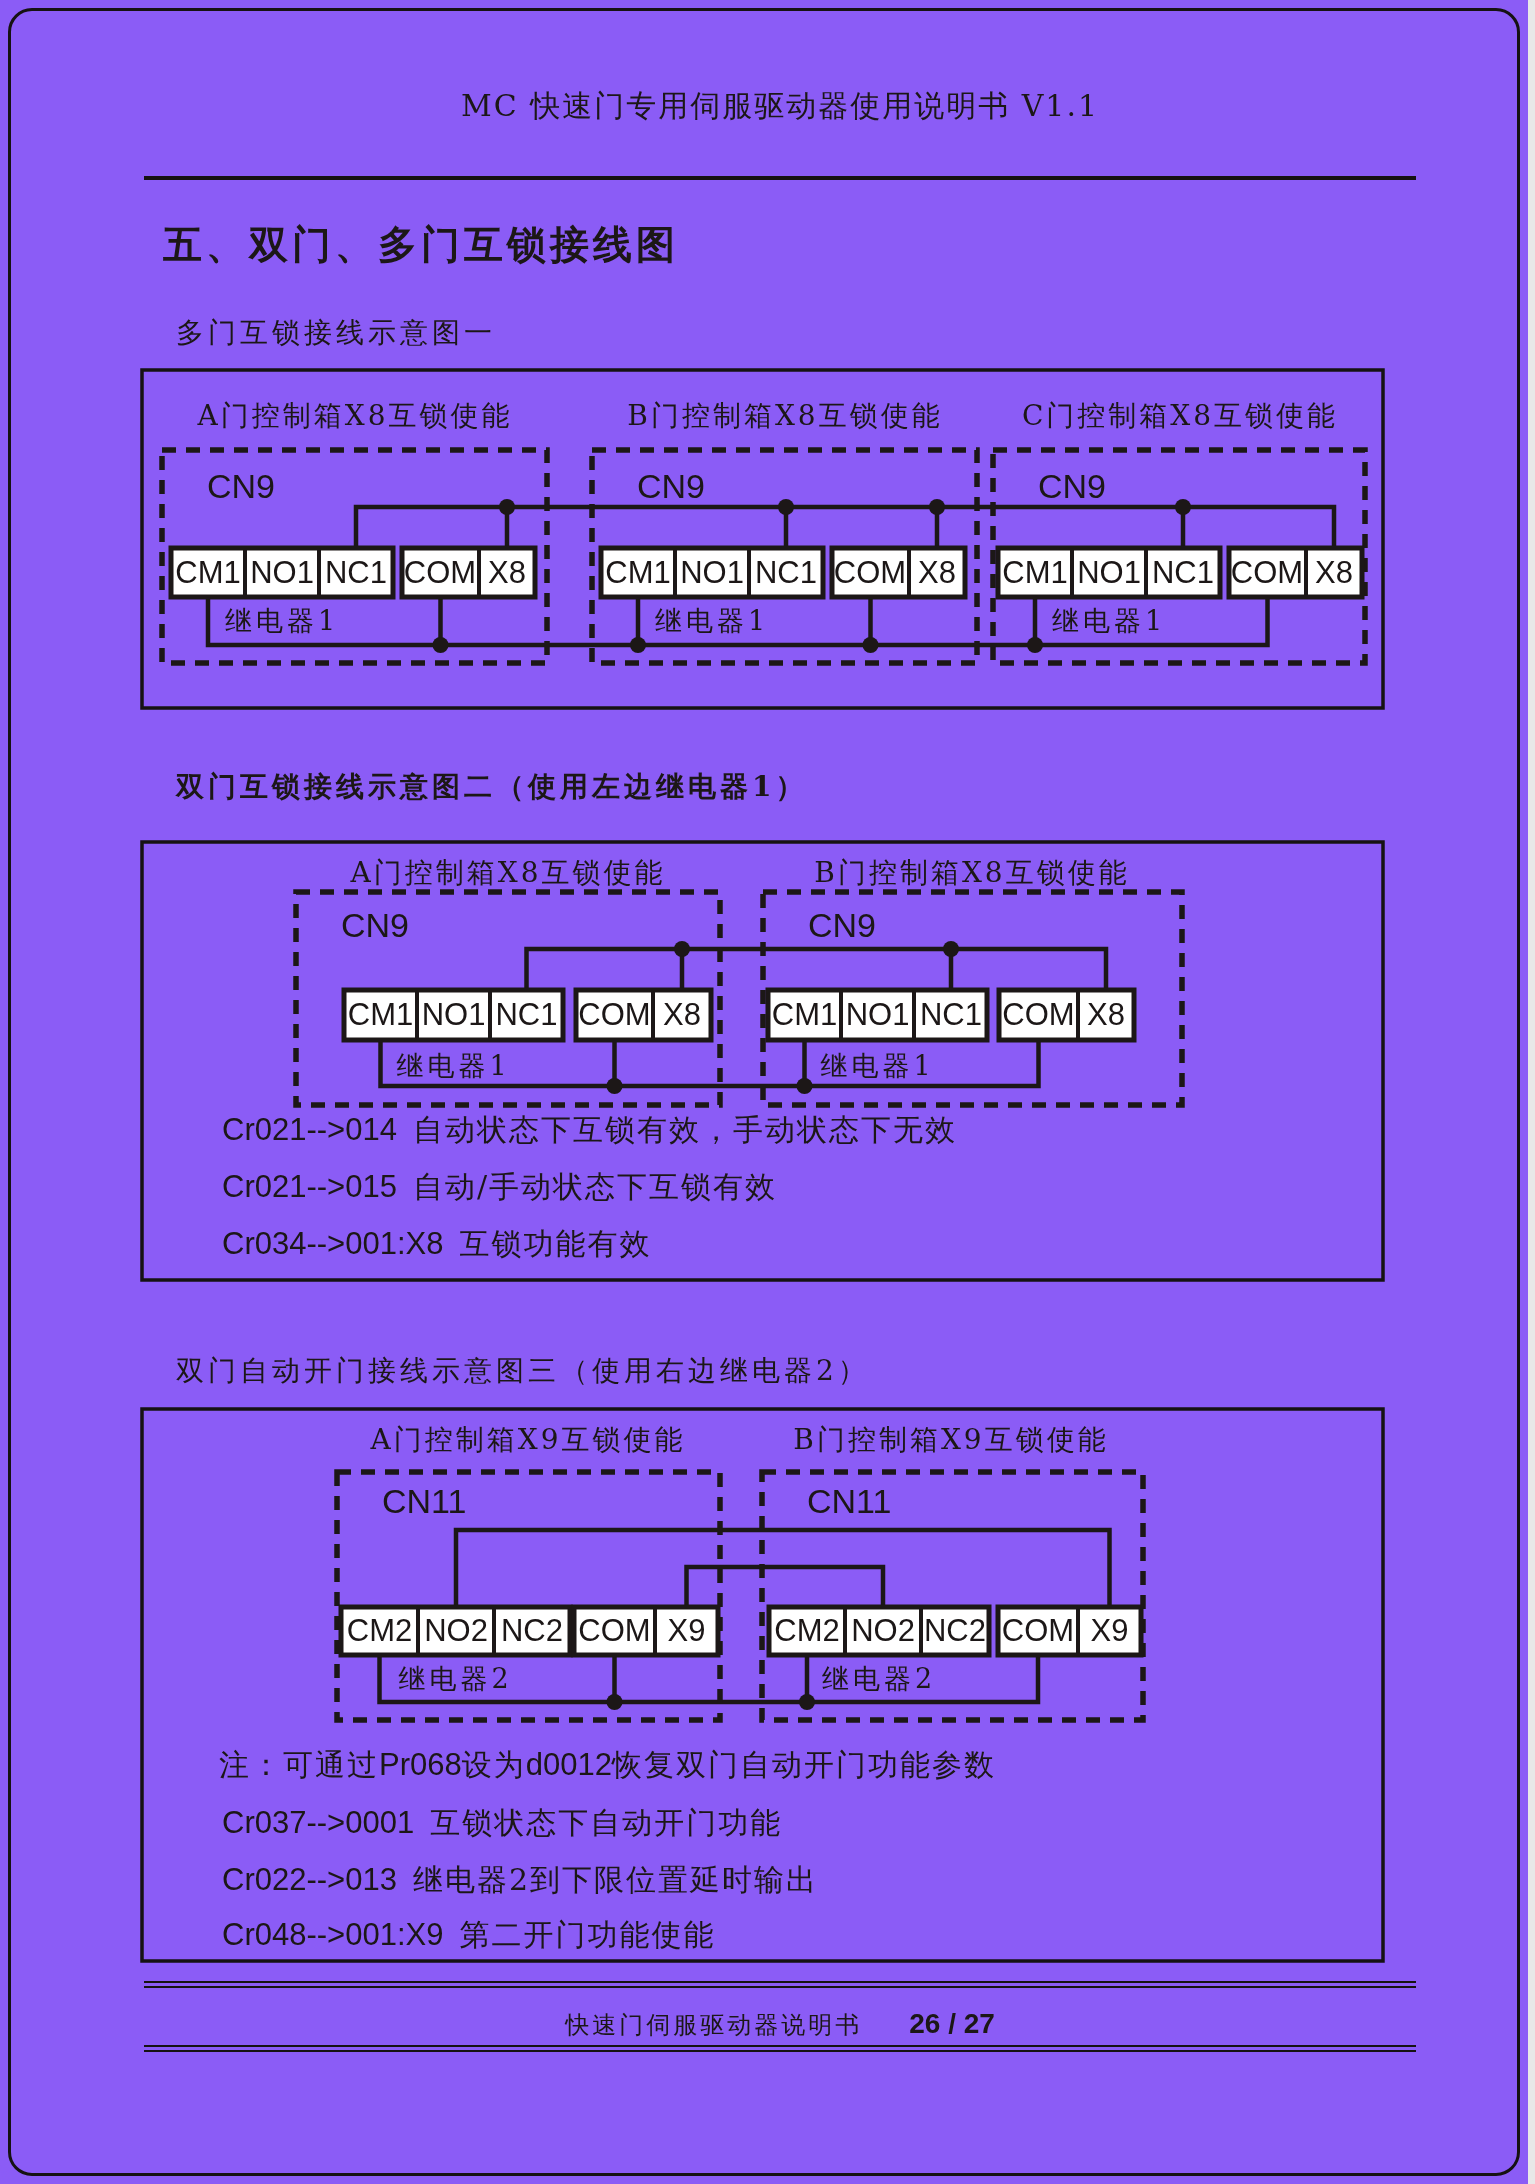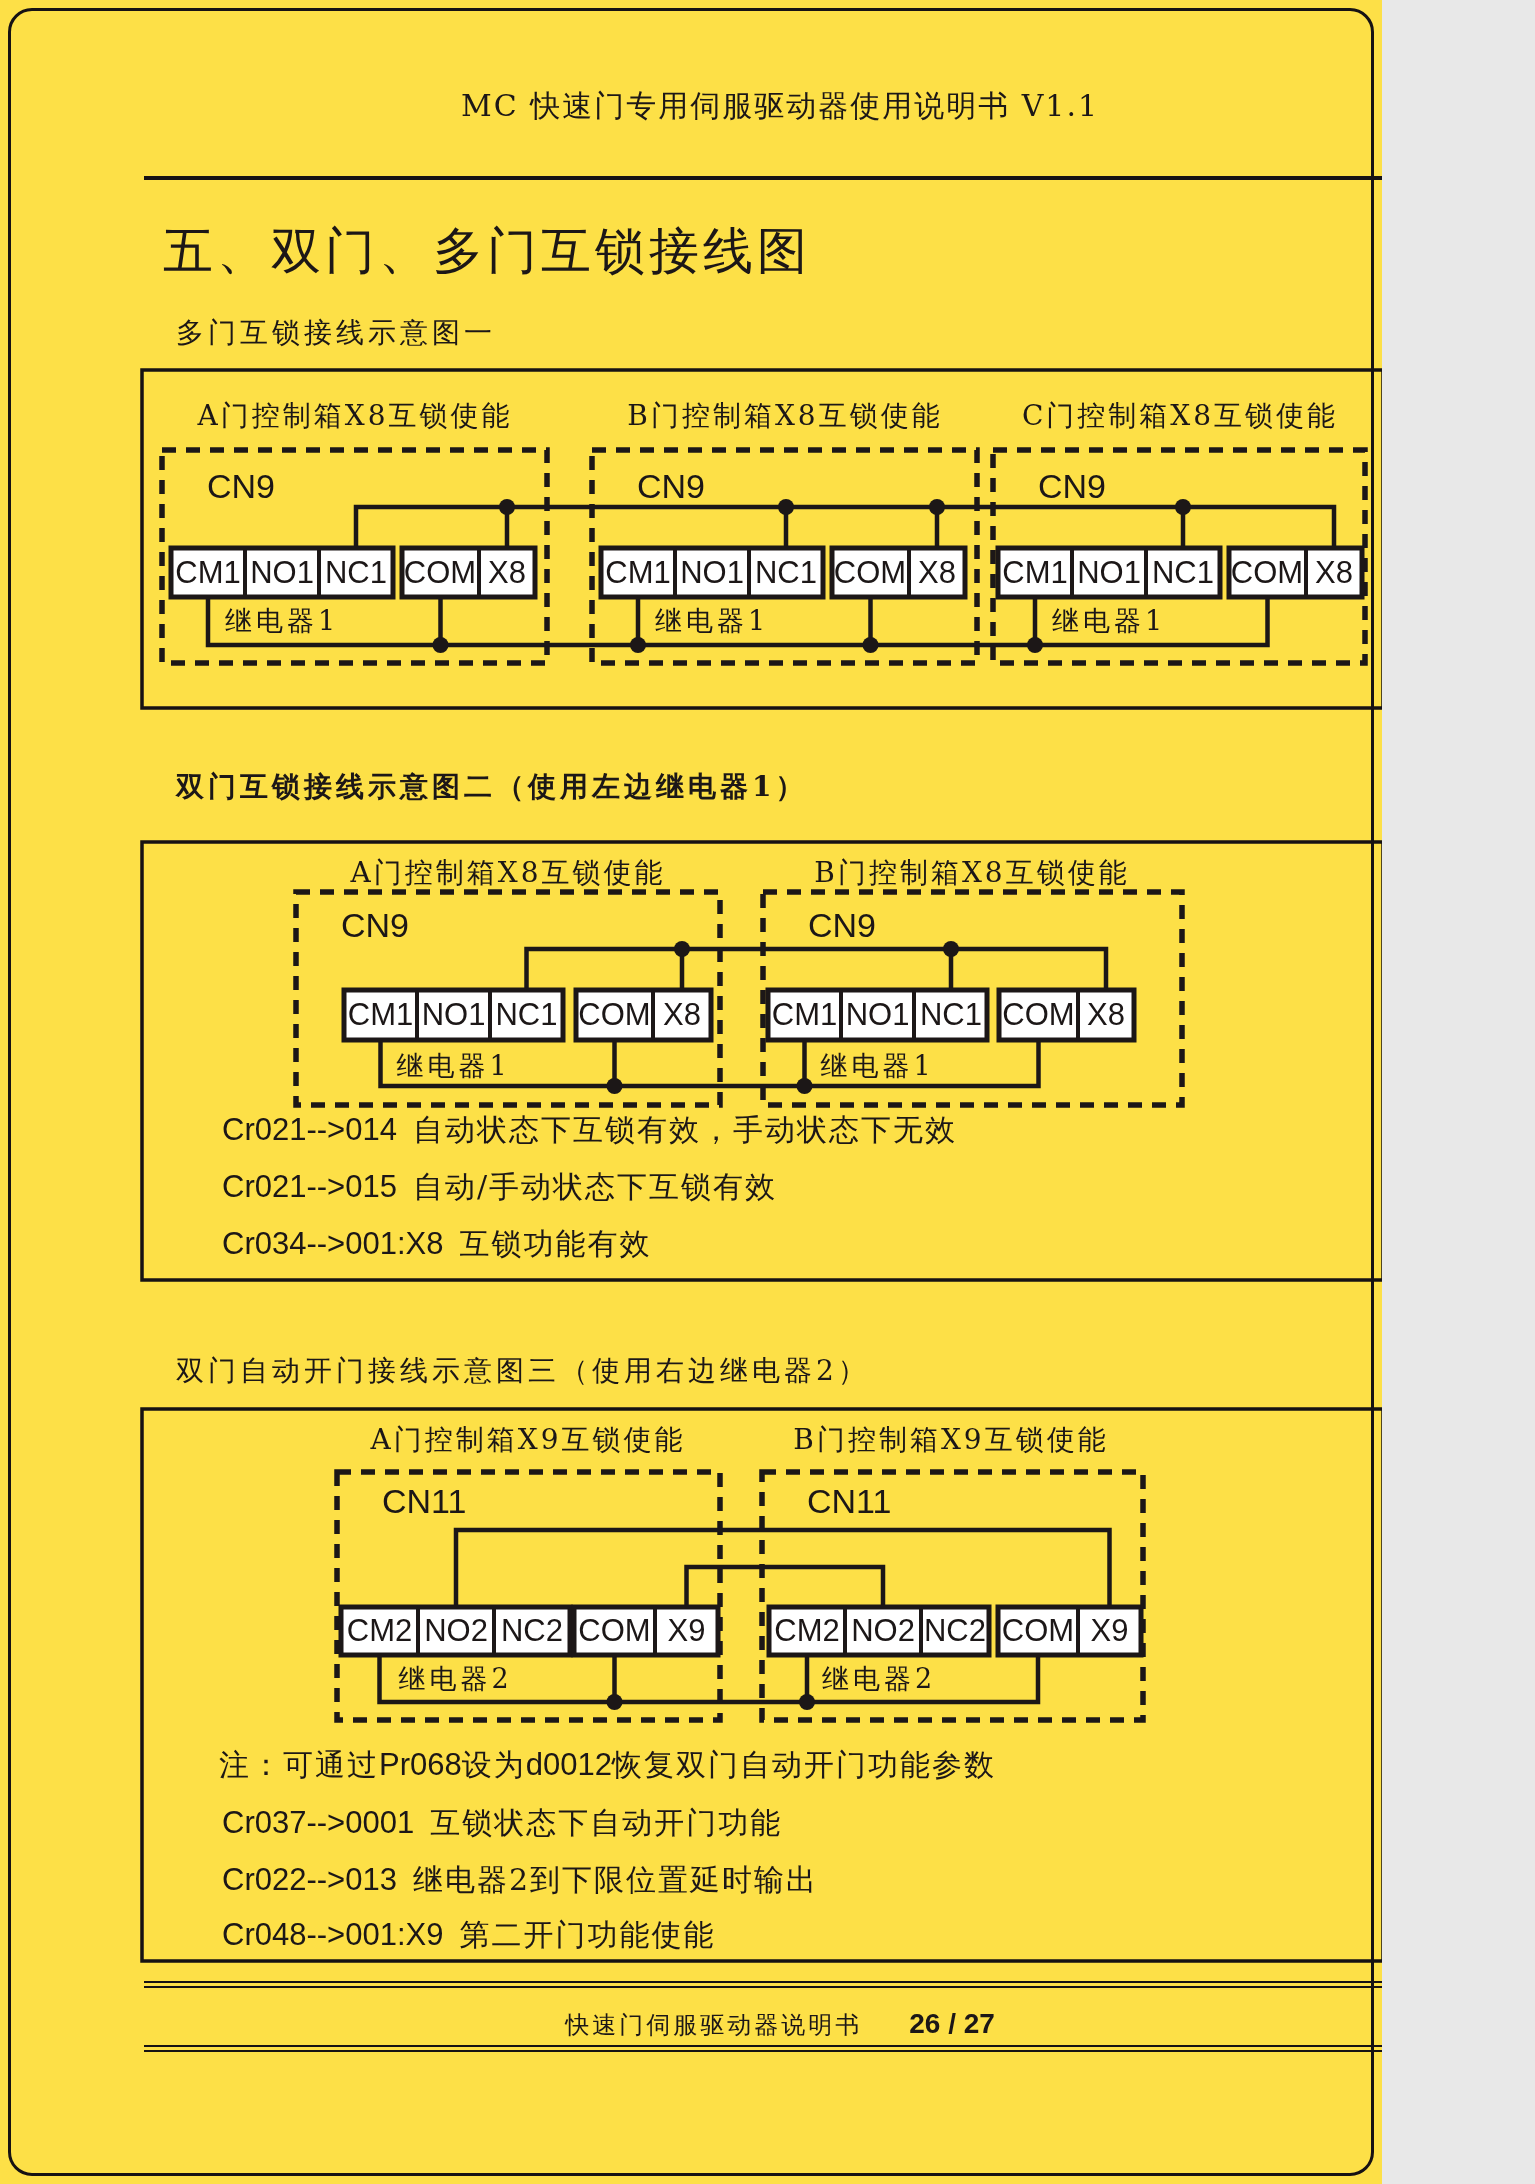--- a/index.html
+++ b/index.html
@@ -1,23 +1,23 @@
 <!DOCTYPE html>
 <html><head>
 <meta charset="utf-8">
 <style>
   html,body{margin:0;padding:0;background:#e8e8e8;}
-  .page{position:relative;width:1382px;height:2184px;background:#fde047;
+  .page{position:relative;width:1528px;height:2184px;background:#8b5cf6;
         font-family:"DejaVu Serif", serif;color:#1c1717;overflow:hidden;}
   .pageborder{position:absolute;left:8px;top:8px;right:8px;bottom:8px;
         border:3px solid #161213;border-radius:24px;pointer-events:none;}
   .header{position:absolute;left:144px;top:86px;width:1272px;text-align:center;
         font-size:30px;letter-spacing:2px;white-space:nowrap;}
   .hrule{position:absolute;left:144px;top:176px;width:1272px;height:4px;background:#161213;}
-  .h1{position:absolute;left:163px;top:218px;font-size:50px;font-weight:normal;
+  .h1{position:absolute;left:163px;top:218px;font-size:39px;font-weight:bold;
         letter-spacing:4px;white-space:nowrap;}
   .caption{position:absolute;left:176px;font-size:28px;letter-spacing:4px;white-space:nowrap;}
   .cap1{top:314px;} .cap2{top:768px;font-weight:bold;} .cap3{top:1352px;}
   .dsvg{position:absolute;left:140px;display:block;}
   .svg1{top:368px;} .svg2{top:840px;} .svg3{top:1407px;}
   
   .obox{fill:none;stroke:#161213;stroke-width:3.5;}
   .dashedbox{fill:none;stroke:#1c1717;stroke-width:5.5;stroke-dasharray:14 10;}
   .wire{fill:none;stroke:#1c1717;stroke-width:4.5;}
   .dot{fill:#1c1717;stroke:none;}

